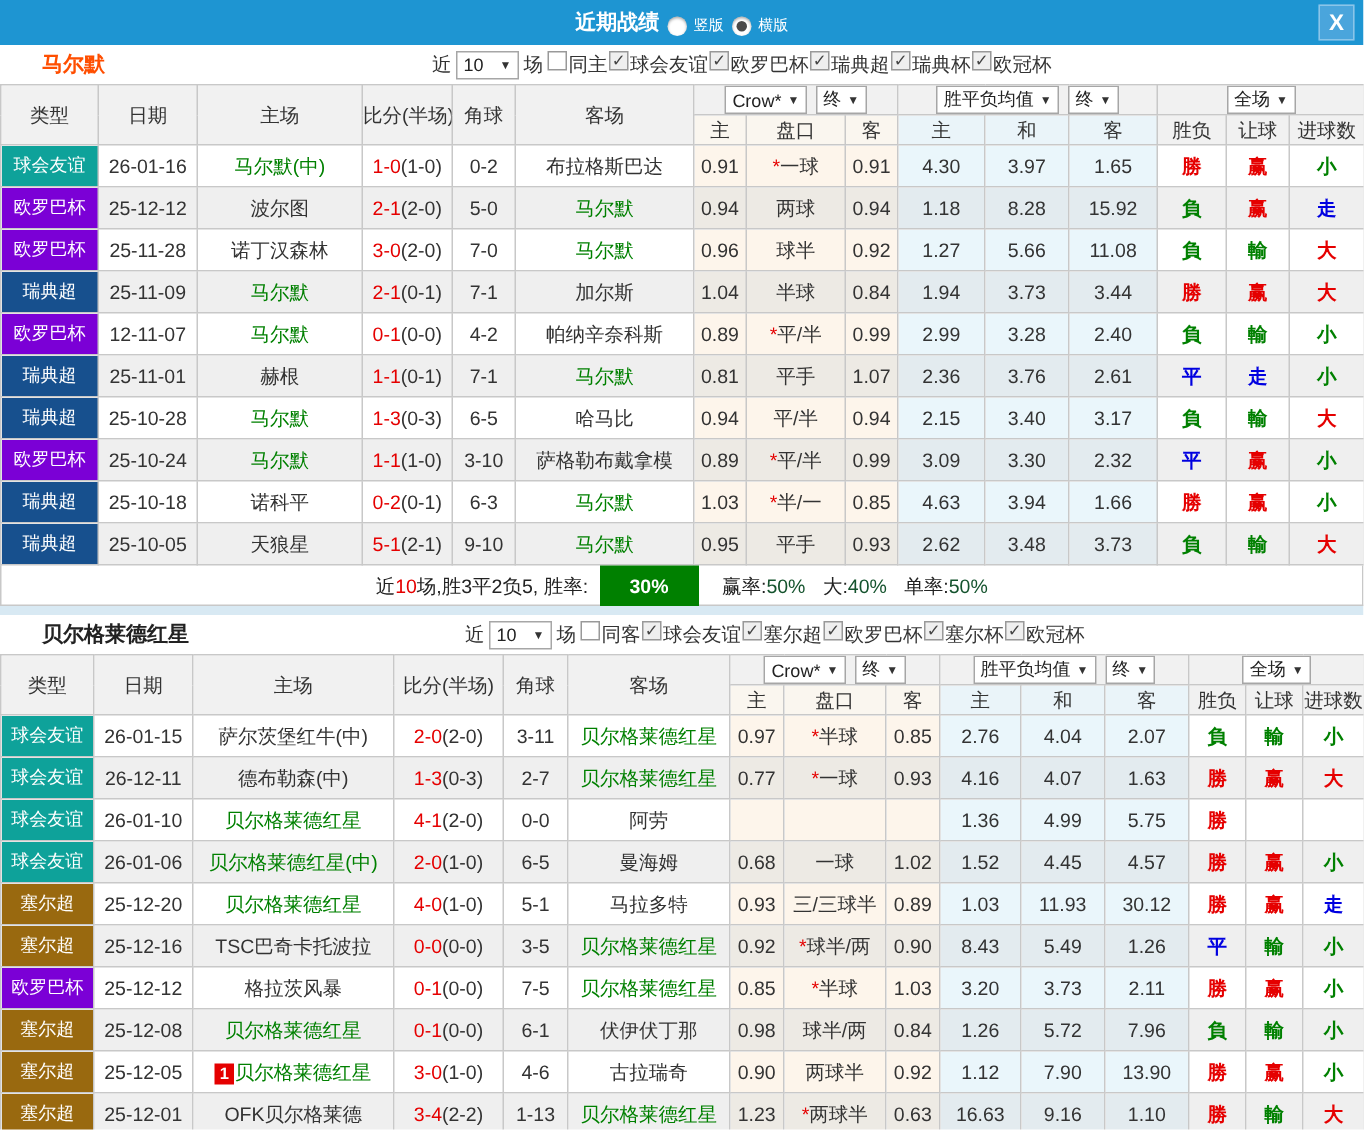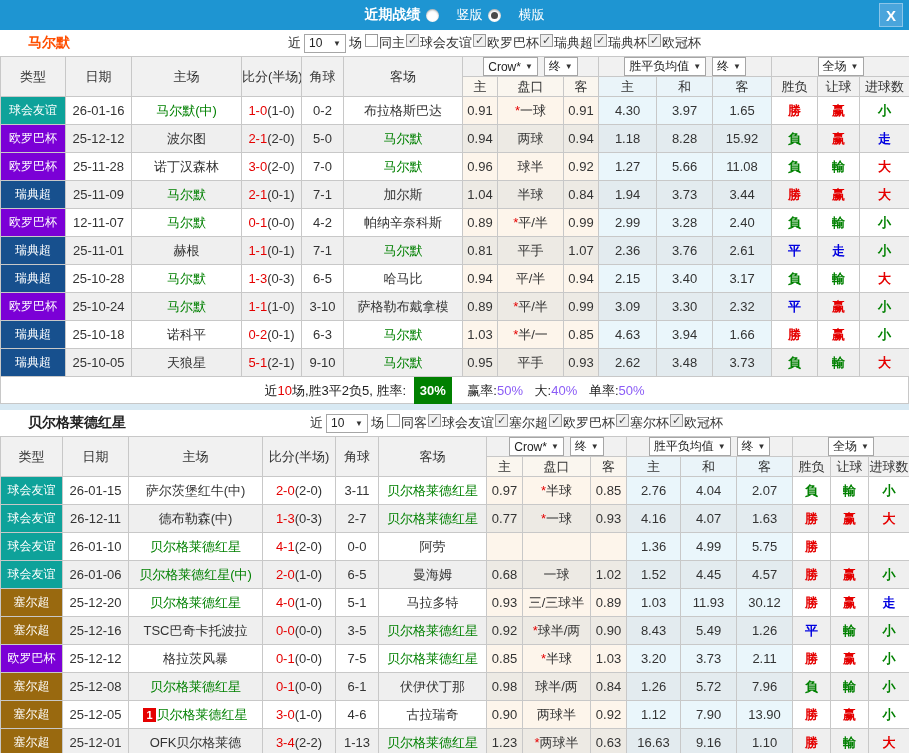--- a/index.html
+++ b/index.html
@@ -2,27 +2,27 @@
 <html><head>
 <meta charset="utf-8">
 <style>
   * { box-sizing: border-box; margin: 0; padding: 0; }
   html,body { width: 909px; height: 753px; overflow: hidden; background: #fff;
     font-family: "Liberation Sans", "DejaVu Sans", sans-serif; }
 
   
   .titlebar { position: relative; height: 30px; background: #1E95D2; display: flex;
     align-items: center; justify-content: center; color: #fff; }
-  .title-group { display: flex; align-items: center; gap: 5px; }
+  .title-group { display: flex; align-items: flex-end; gap: 5px; }
   .title-text { font-size: 14px; font-weight: bold; }
   .radio { width: 13px; height: 13px; border-radius: 50%; background: #fff; display: inline-block;
     position: relative; box-shadow: inset 0 1px 2px rgba(0,0,0,.35); cursor: pointer; }
   .radio.checked::after { content: ""; position: absolute; left: 3px; top: 3px; width: 7px; height: 7px;
     border-radius: 50%; background: #4a4a4a; }
-  .radio-label { font-size: 13px; cursor: pointer; margin-left: 13px; }
+  .radio-label { font-size: 10px; cursor: pointer; }
   .close-btn { position: absolute; right: 6px; top: 3px; width: 24px; height: 24px;
     background: #4AA5DC; border: 1px solid #8AC5E9; color: #fff; font-size: 15px; font-weight: bold;
     display: flex; align-items: center; justify-content: center; cursor: pointer; }
 
   
   .filter-row { position: relative; height: 26px; display: flex; align-items: center; background: #fff; }
   .team-name { position: absolute; left: 28px; font-size: 14px; font-weight: bold; }
   .team-name.t1 { color: #FF4E00; }
   .team-name.t2 { color: #222; }
   .controls { display: flex; align-items: center; font-size: 13px; color: #333; }
@@ -62,22 +62,22 @@
   .green { color: #008000; }
   .red { color: #E50000; }
   .half { color: #333; }
   .badge1 { display: inline-block; background: #E50000; color: #fff; font-size: 11px; font-weight: bold;
     padding: 0 3px; margin-right: 1px; line-height: 14px; }
 
   
   .summary { height: 27px; line-height: 27px; text-align: center; font-size: 13px; color: #222;
     border-left: 1px solid #C8C8C8; border-right: 1px solid #C8C8C8; border-bottom: 1px solid #C8C8C8; }
   .summary .red { color: #E50000; }
-  .summary .blue { color: #8b5cf6; }
-  .rate-box { display: inline-block; background: #008000; color: #fff; padding: 0 6px; margin: 0 4px;
+  .summary .blue { color: #14532d; }
+  .rate-box { display: inline-block; background: #008000; color: #fff; padding: 0 20px; margin: 0 4px;
     font-weight: bold; }
   .stat { margin-left: 8px; }
 
   .separator { height: 6px; background: #D8E9F3; }
 </style>
 </head>
 <body>
 
 <div class="titlebar">
   <div class="title-group">

